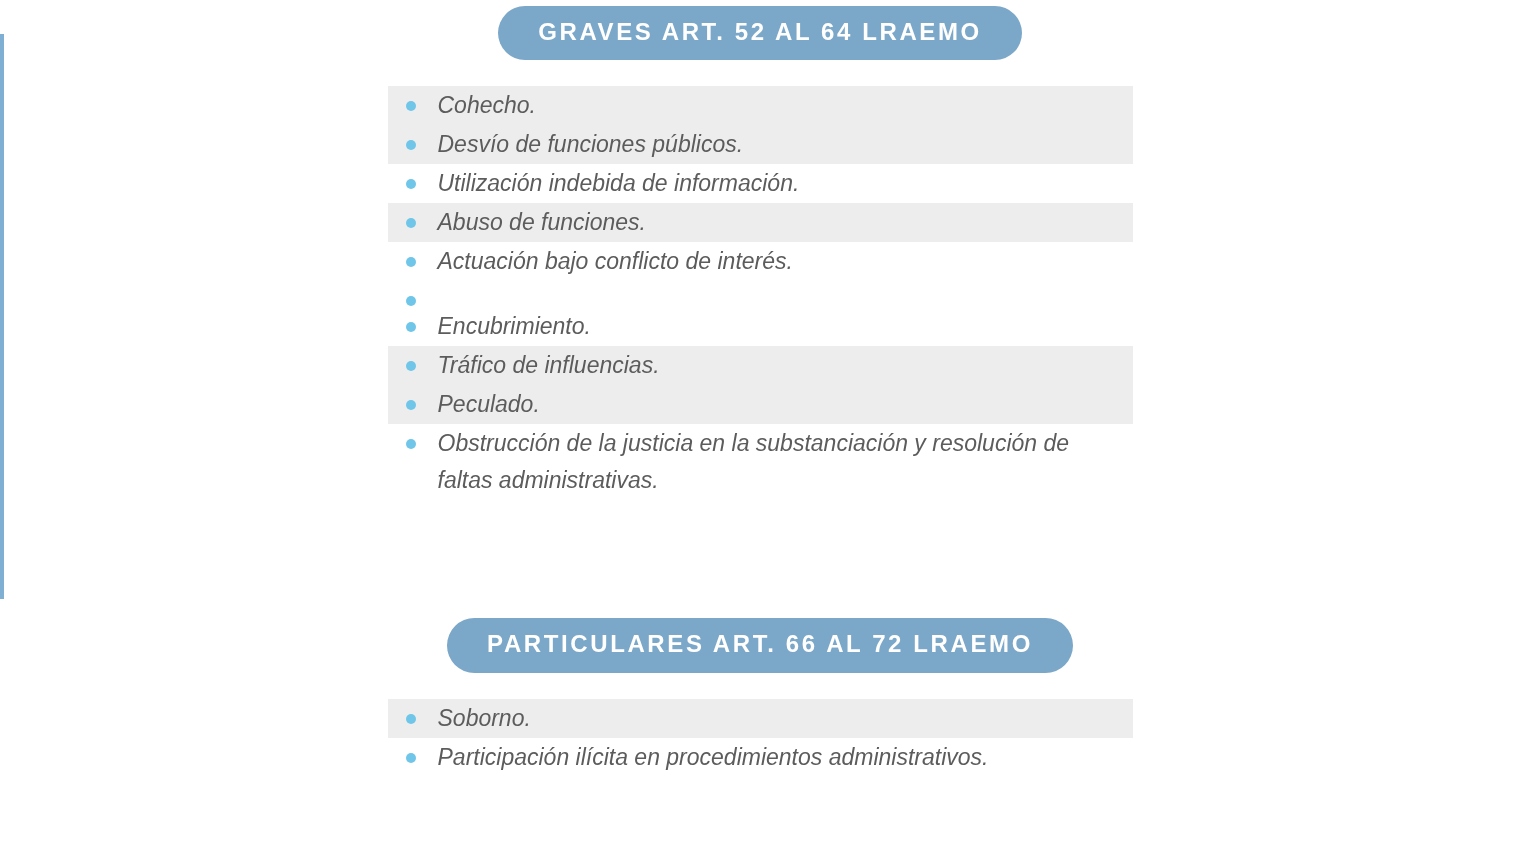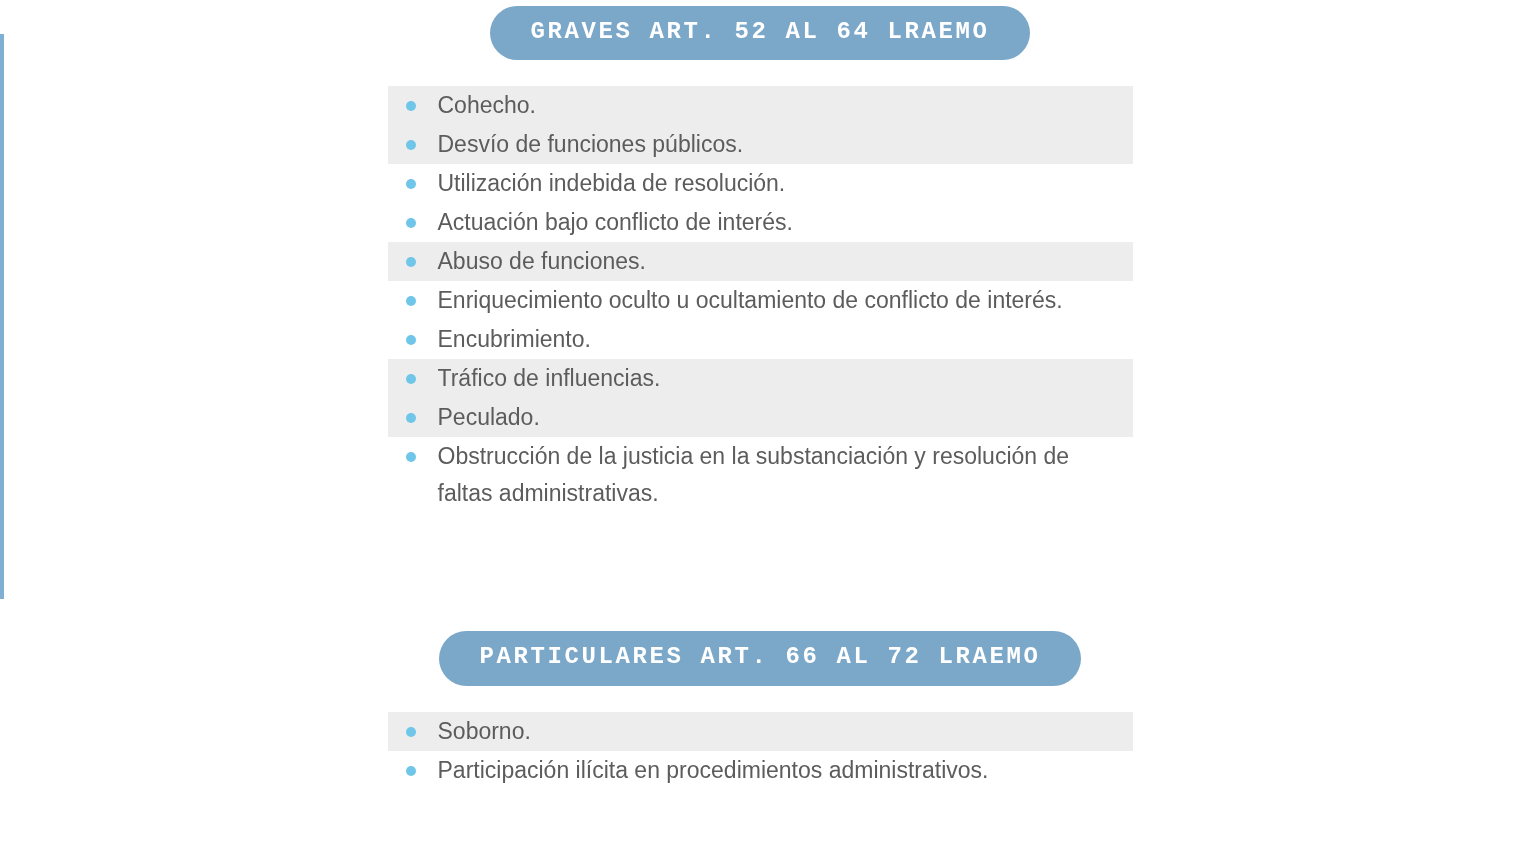--- a/index.html
+++ b/index.html
@@ -33,21 +33,20 @@
     width: 1520px;
   }
 
   .section {
     width: 1520px;
   }
 
   .pill-wrap {
     display: flex;
     justify-content: center;
-    font-family: Liberation Mono, monospace;
   }
 
   .pill {
     background: #7ba7c9;
     color: #ffffff;
     border-radius: 30px;
     font-size: 24px;
     font-weight: bold;
     letter-spacing: 2.6px;
     text-transform: uppercase;
@@ -64,20 +63,21 @@
     list-style: none;
   }
 
   .list-item {
     display: flex;
     align-items: flex-start;
     font-size: 23px;
     line-height: 37px;
     color: #5c5c5c;
     padding: 1px 0 1px 0;
+    font-style: italic;
   }
   .list-item.striped {
     background: #ededed;
   }
 
   .bullet {
     flex: 0 0 auto;
     width: 10px;
     height: 10px;
     border-radius: 50%;
@@ -111,33 +111,32 @@
       <li class="list-item striped">
         <span class="bullet"></span>
         <span class="item-text">Cohecho.</span>
       </li>
       <li class="list-item striped">
         <span class="bullet"></span>
         <span class="item-text">Desvío de funciones públicos.</span>
       </li>
       <li class="list-item">
         <span class="bullet"></span>
-        <span class="item-text">Utilización indebida de resolución.</span>
-      </li>
-      <li class="list-item">
-        <span class="bullet"></span>
-        <span class="item-text">Actuación bajo conflicto de interés.</span>
+        <span class="item-text">Utilización indebida de información.</span>
       </li>
       <li class="list-item striped">
         <span class="bullet"></span>
         <span class="item-text">Abuso de funciones.</span>
       </li>
       <li class="list-item">
         <span class="bullet"></span>
-        <span class="item-text">Enriquecimiento oculto u ocultamiento de conflicto de interés.</span>
+        <span class="item-text">Actuación bajo conflicto de interés.</span>
+      </li>
+      <li class="list-item">
+        <span class="bullet"></span>
       </li>
       <li class="list-item">
         <span class="bullet"></span>
         <span class="item-text">Encubrimiento.</span>
       </li>
       <li class="list-item striped">
         <span class="bullet"></span>
         <span class="item-text">Tráfico de influencias.</span>
       </li>
       <li class="list-item striped">

